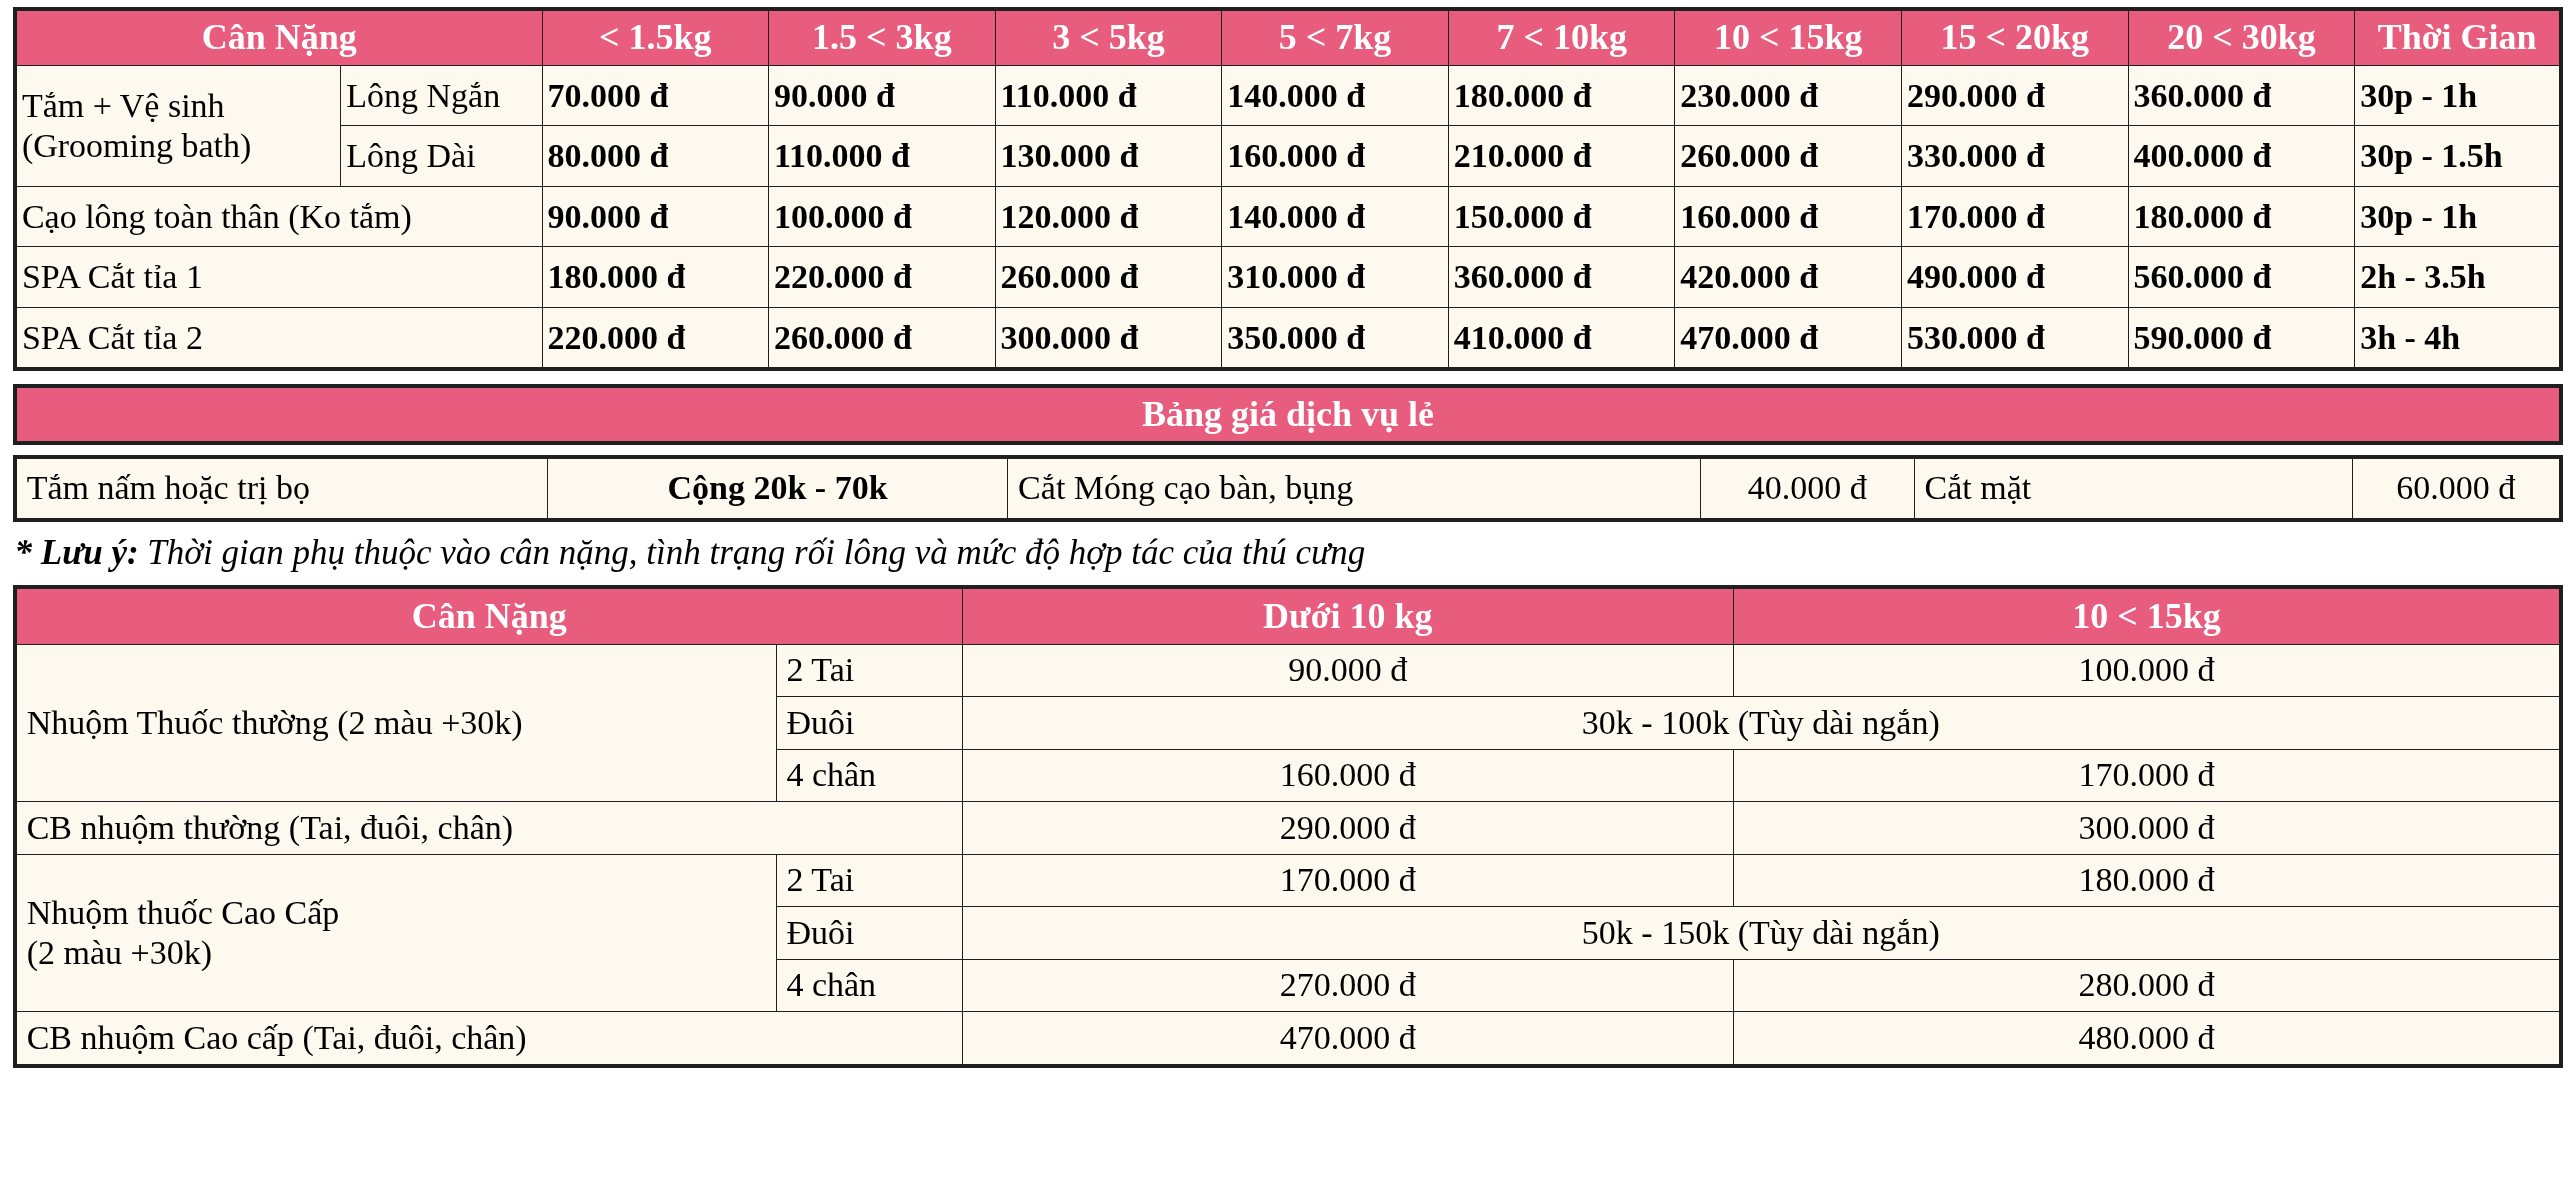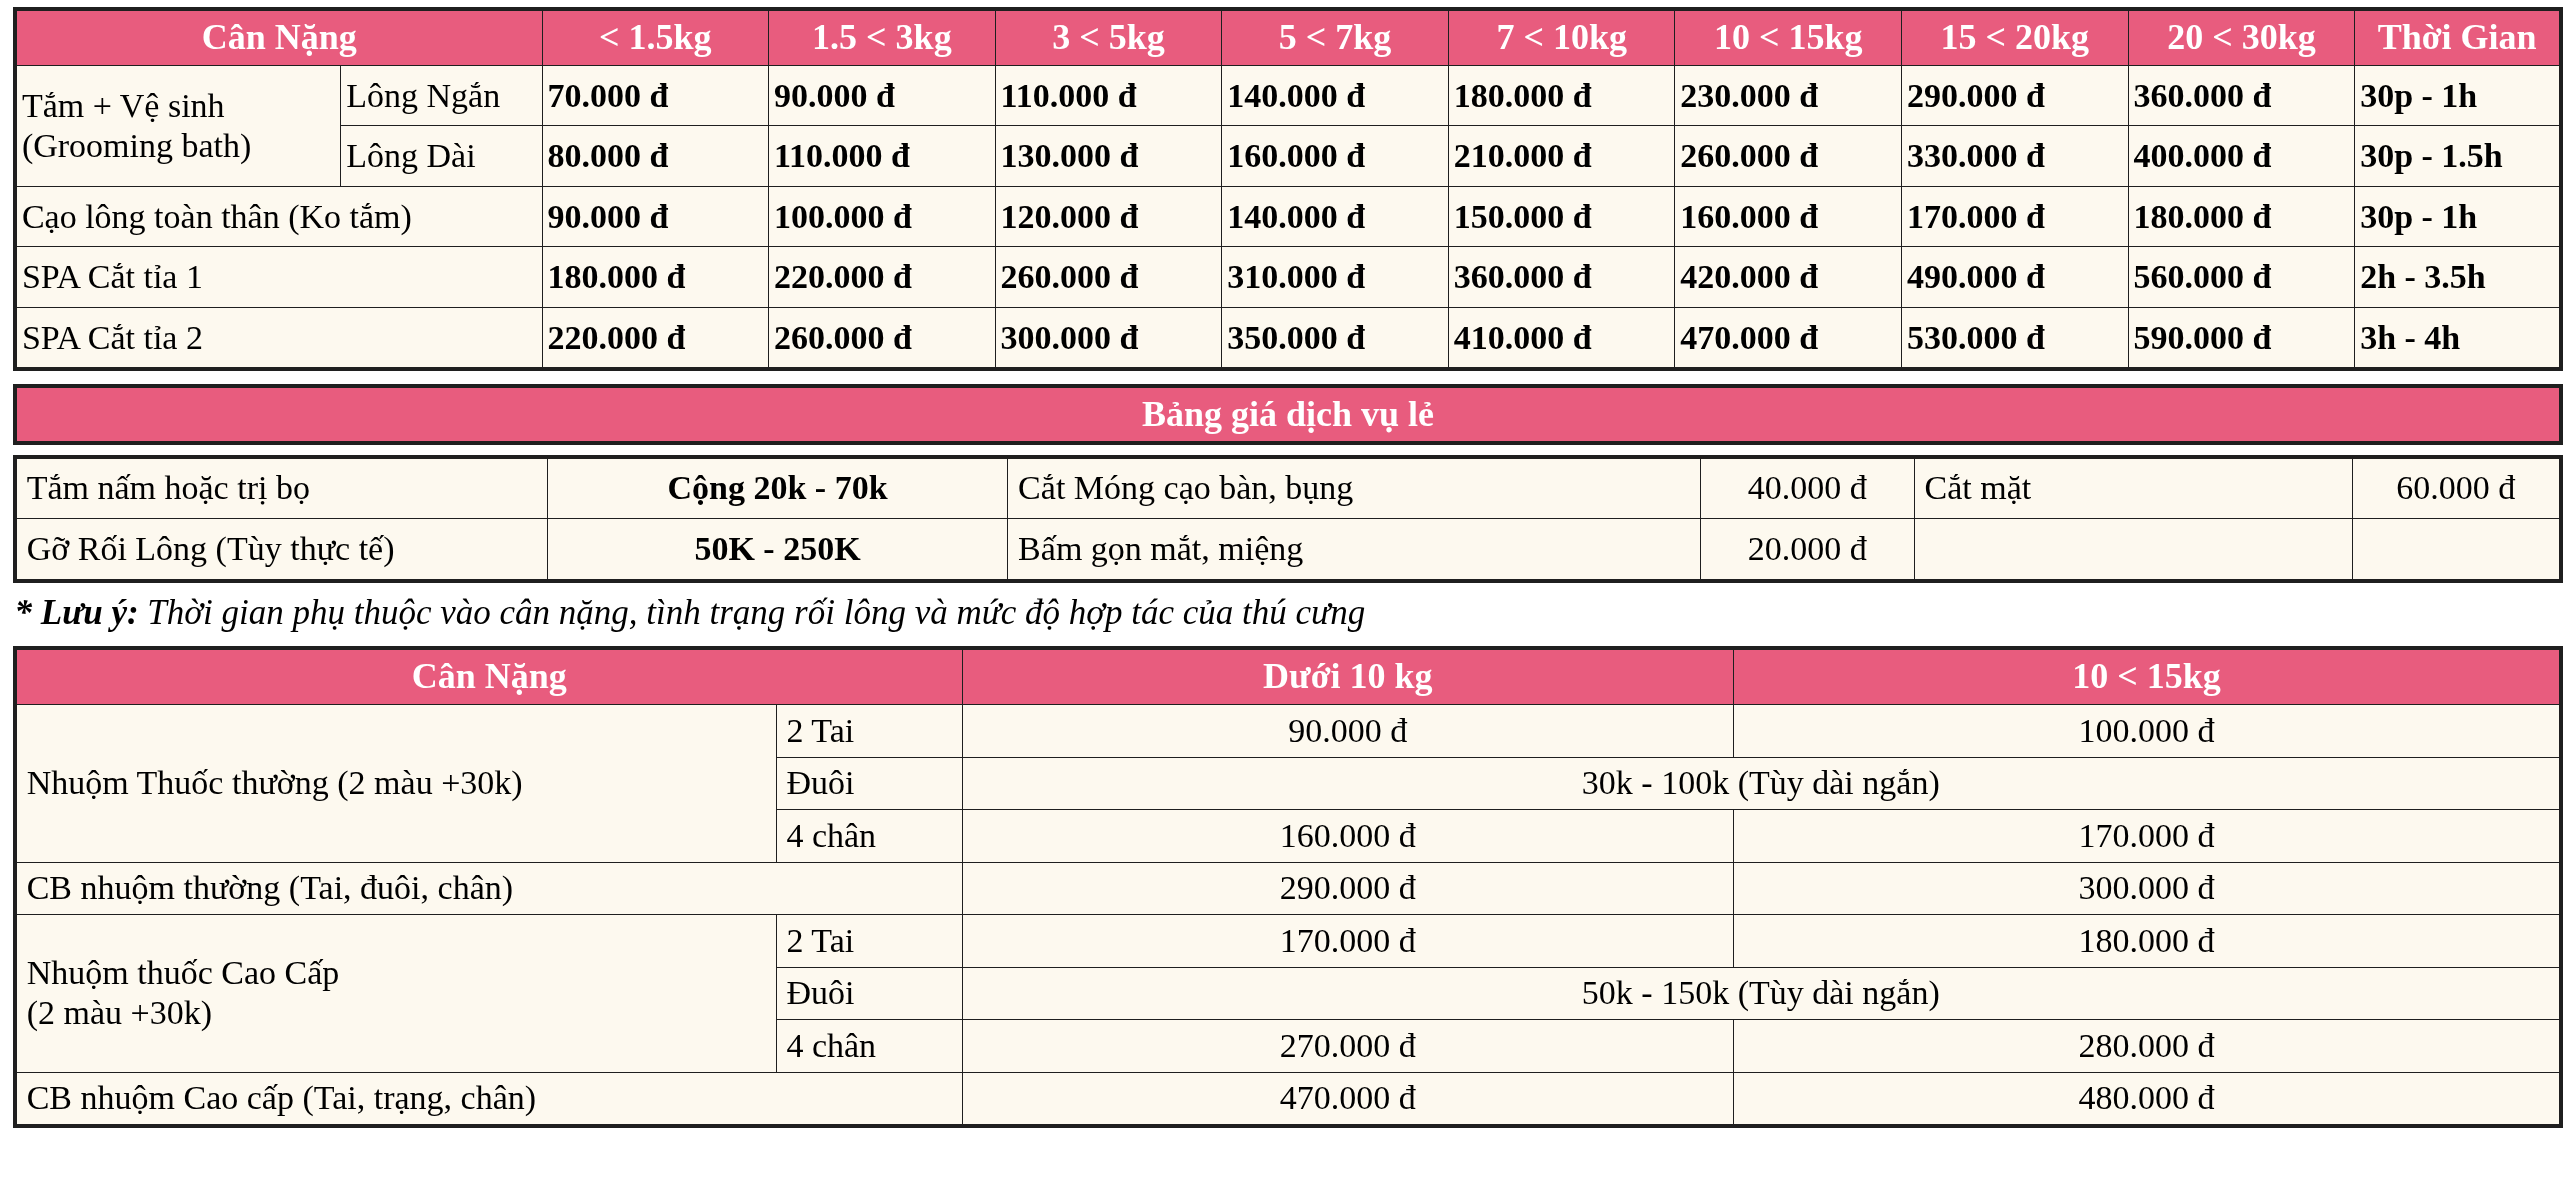--- a/index.html
+++ b/index.html
@@ -147,28 +147,20 @@
   </colgroup>
   <tbody>
     <tr>
       <td class="left">Tắm nấm hoặc trị bọ</td>
       <td class="boldc">Cộng 20k - 70k</td>
       <td class="left">Cắt Móng cạo bàn, bụng</td>
       <td class="center">40.000 đ</td>
       <td class="left">Cắt mặt</td>
       <td class="center">60.000 đ</td>
     </tr>
-    <tr>
-      <td class="left">Gỡ Rối Lông (Tùy thực tế)</td>
-      <td class="boldc">50K - 250K</td>
-      <td class="left">Bấm gọn mắt, miệng</td>
-      <td class="center">20.000 đ</td>
-      <td class="left"></td>
-      <td class="center"></td>
-    </tr>
   </tbody>
 </table>
 
 <div class="note">
   <span class="prefix">* Lưu ý:</span><span> Thời gian phụ thuộc vào cân nặng, tình trạng rối lông và mức độ hợp tác của thú cưng</span>
 </div>
 
 <table id="t3">
   <colgroup>
     <col style="width:29.9%">
@@ -214,19 +206,19 @@
     <tr>
       <td class="left">Đuôi</td>
       <td colspan="2" class="center">50k - 150k (Tùy dài ngắn)</td>
     </tr>
     <tr>
       <td class="left">4 chân</td>
       <td class="center">270.000 đ</td>
       <td class="center">280.000 đ</td>
     </tr>
     <tr>
-      <td colspan="2" class="left">CB nhuộm Cao cấp (Tai, trạng, chân)</td>
+      <td colspan="2" class="left">CB nhuộm Cao cấp (Tai, đuôi, chân)</td>
       <td class="center">470.000 đ</td>
       <td class="center">480.000 đ</td>
     </tr>
   </tbody>
 </table>
 
 
 </body></html>

